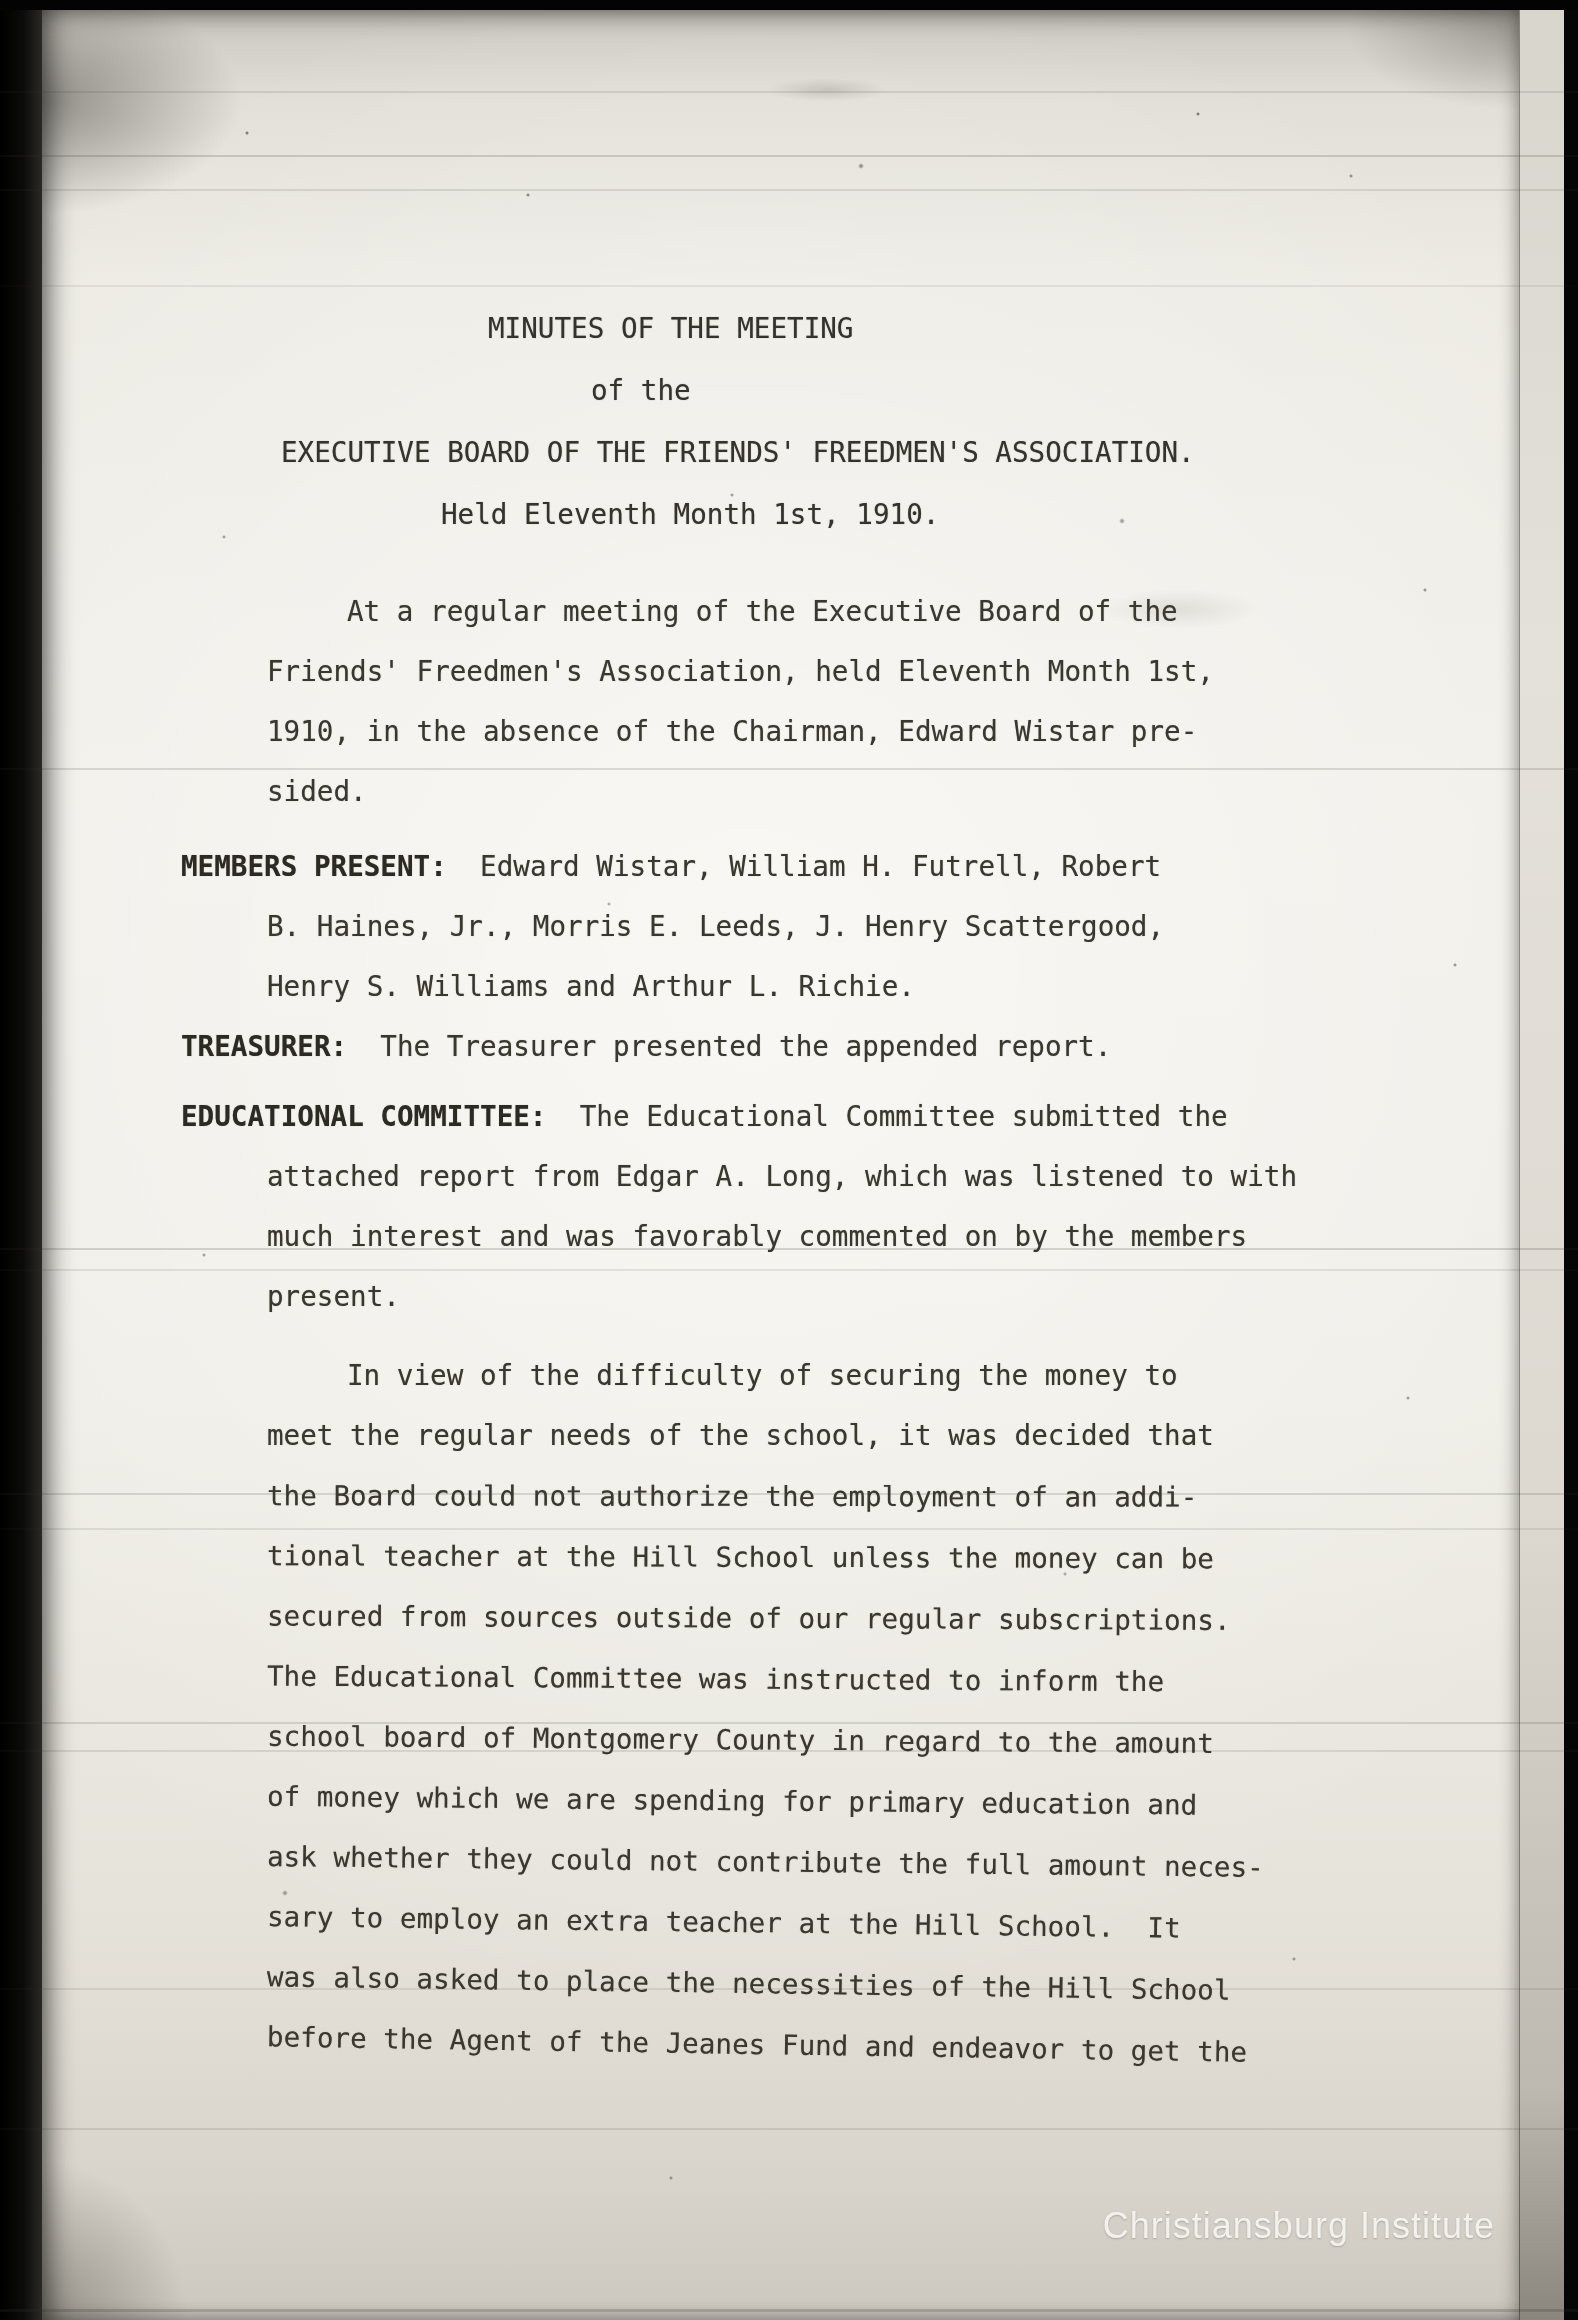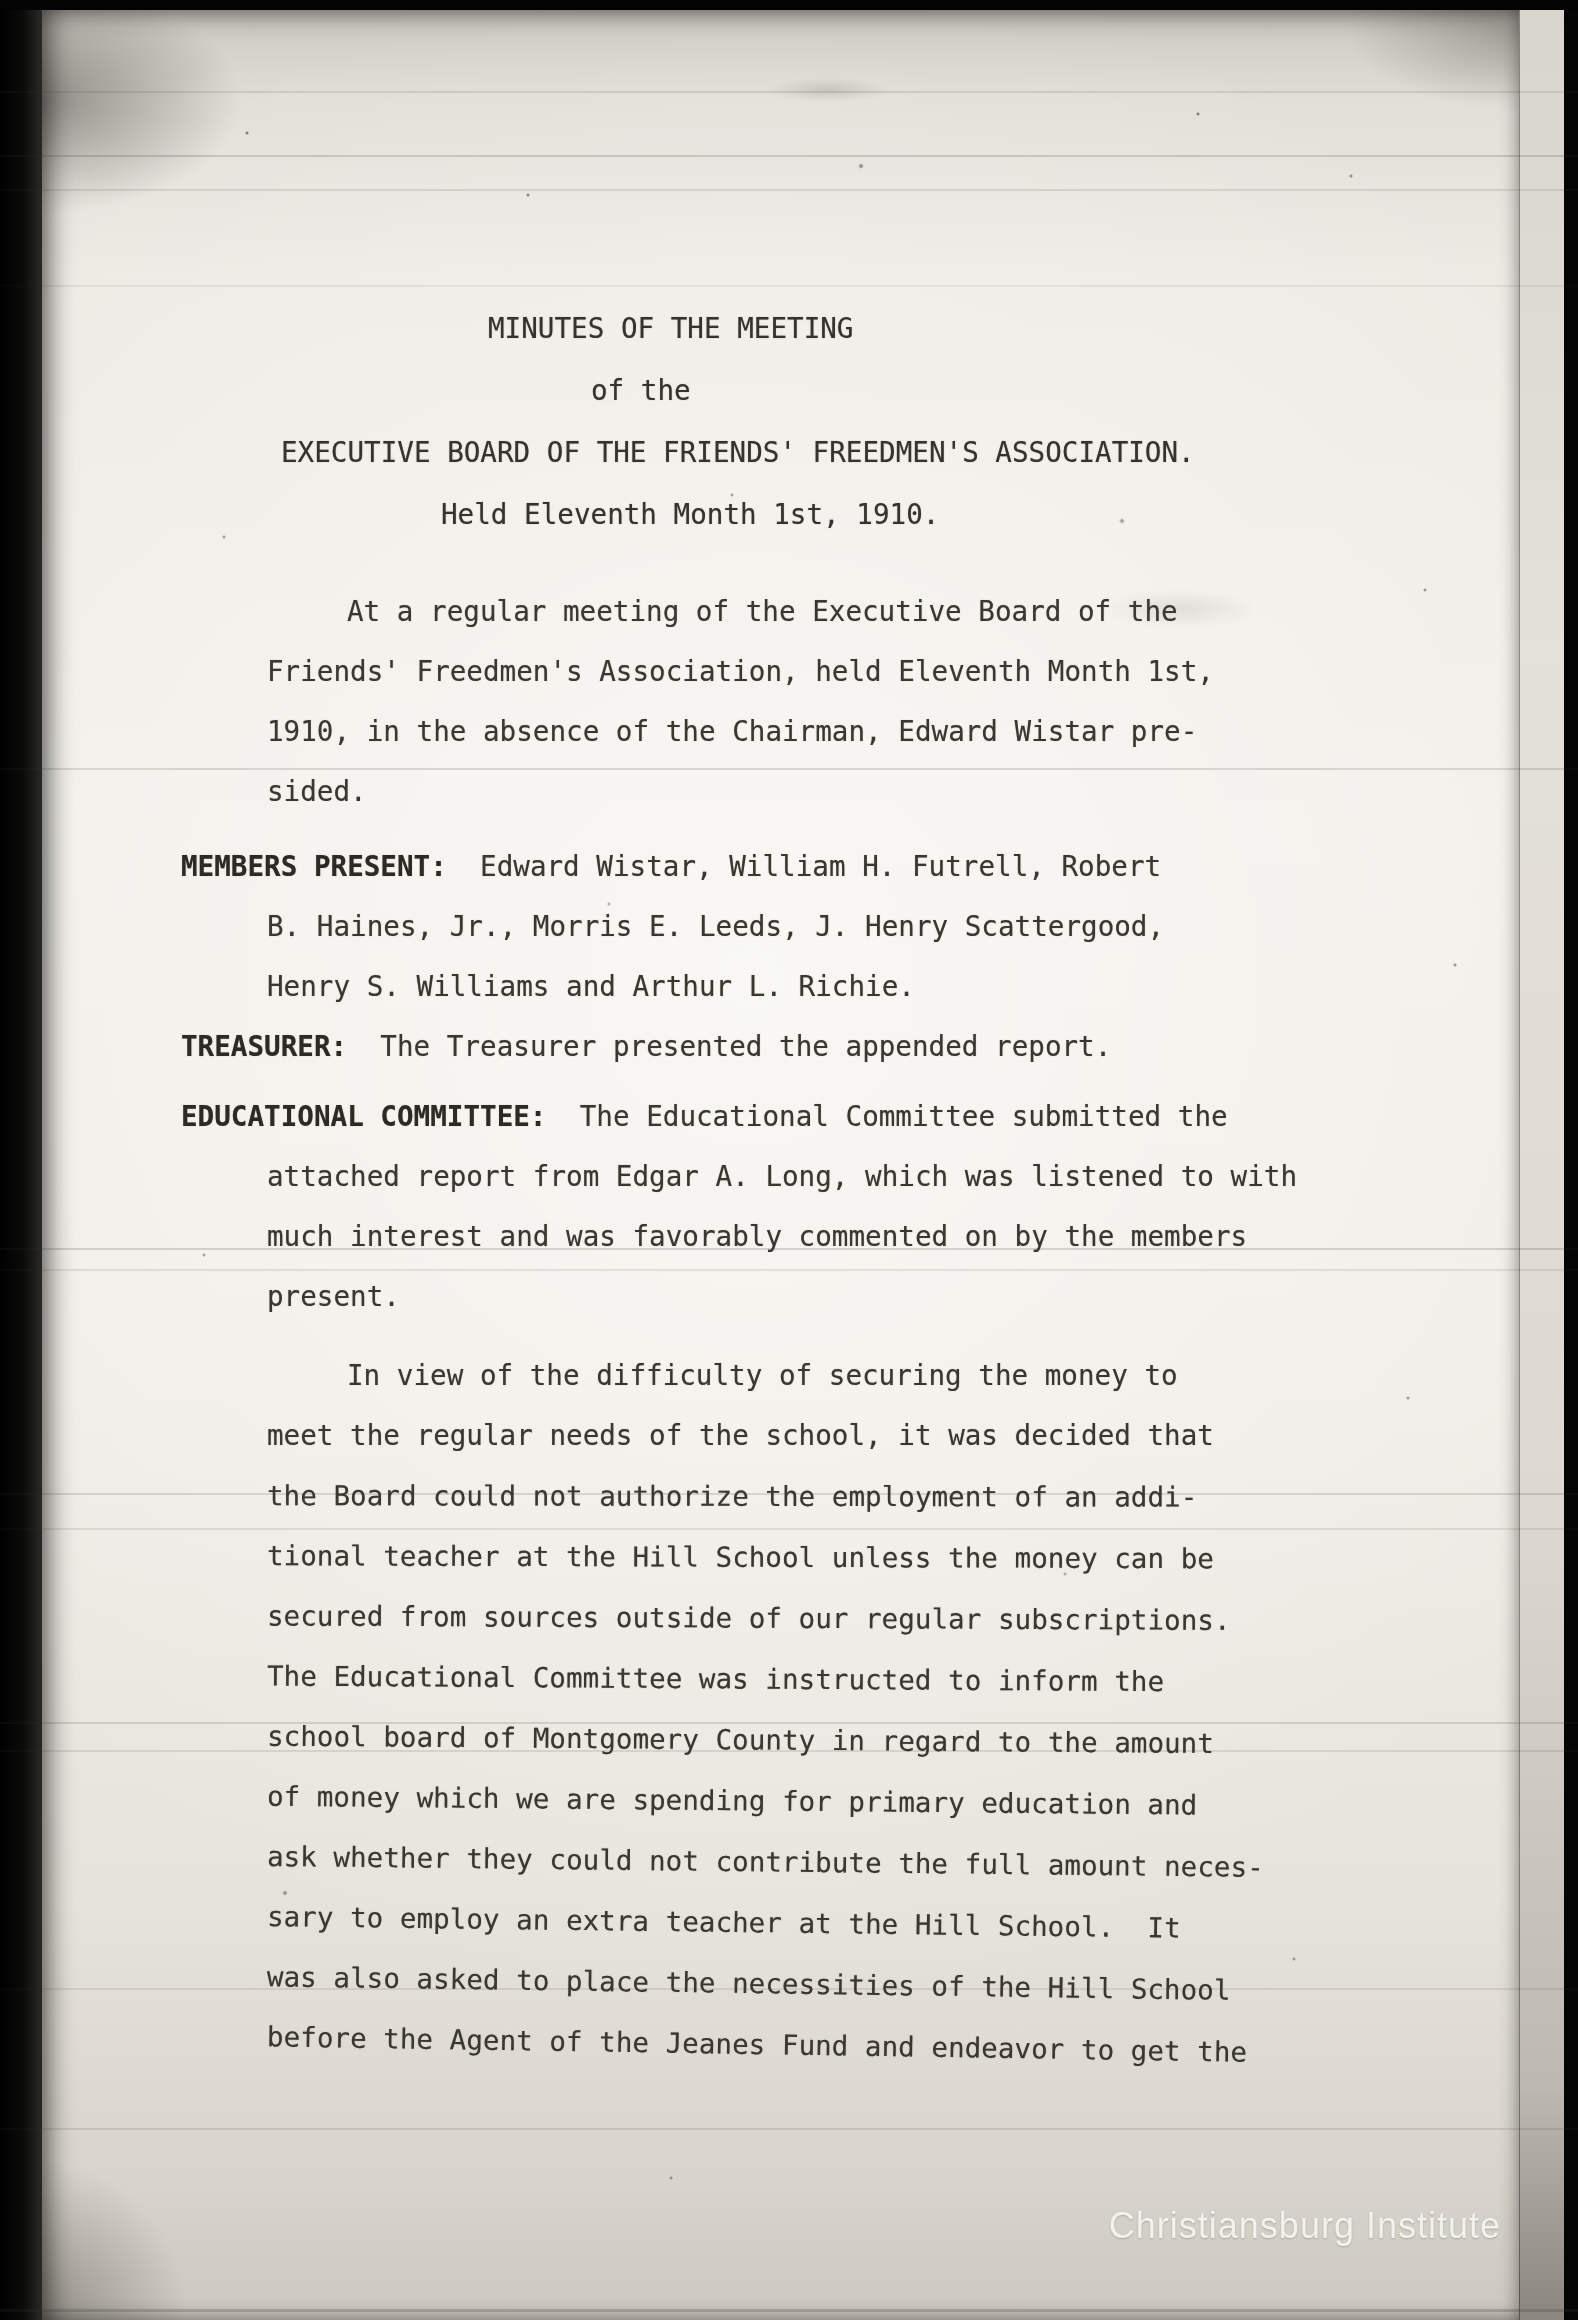--- a/index.html
+++ b/index.html
@@ -108,21 +108,21 @@
       radial-gradient(circle 2.9px at 285px 1893px, rgba(45,42,36,.40) 0 1px, transparent 2.9px),
       radial-gradient(circle 1.9px at 1294px 1959px,rgba(45,42,36,.40) 0 1px, transparent 1.9px),
       radial-gradient(circle 1.9px at 671px 2178px, rgba(45,42,36,.40) 0 1px, transparent 1.9px),
       radial-gradient(circle 1.9px at 1065px 1574px,rgba(45,42,36,.35) 0 1px, transparent 1.9px),
       radial-gradient(ellipse 86px 17px at 827px 90px,  rgba(80,76,68,.18), transparent 70%),
       radial-gradient(ellipse 114px 28.5px at 1179px 609px, rgba(90,86,78,.12), transparent 70%);
   }
 
   
   .watermark {
-    position: absolute; top: 2205px; right: 78px;
+    position: absolute; top: 2205px; right: 84px;
     font-family: "Liberation Sans", sans-serif;
     font-size: 36px; line-height: 42px;
     color: rgba(250,250,247,0.88);
     letter-spacing: 1px;
     text-shadow: 0 1px 1.9px rgba(100,96,88,0.38);
     z-index: 6;
   }
 </style>
 </head>
 <body>

